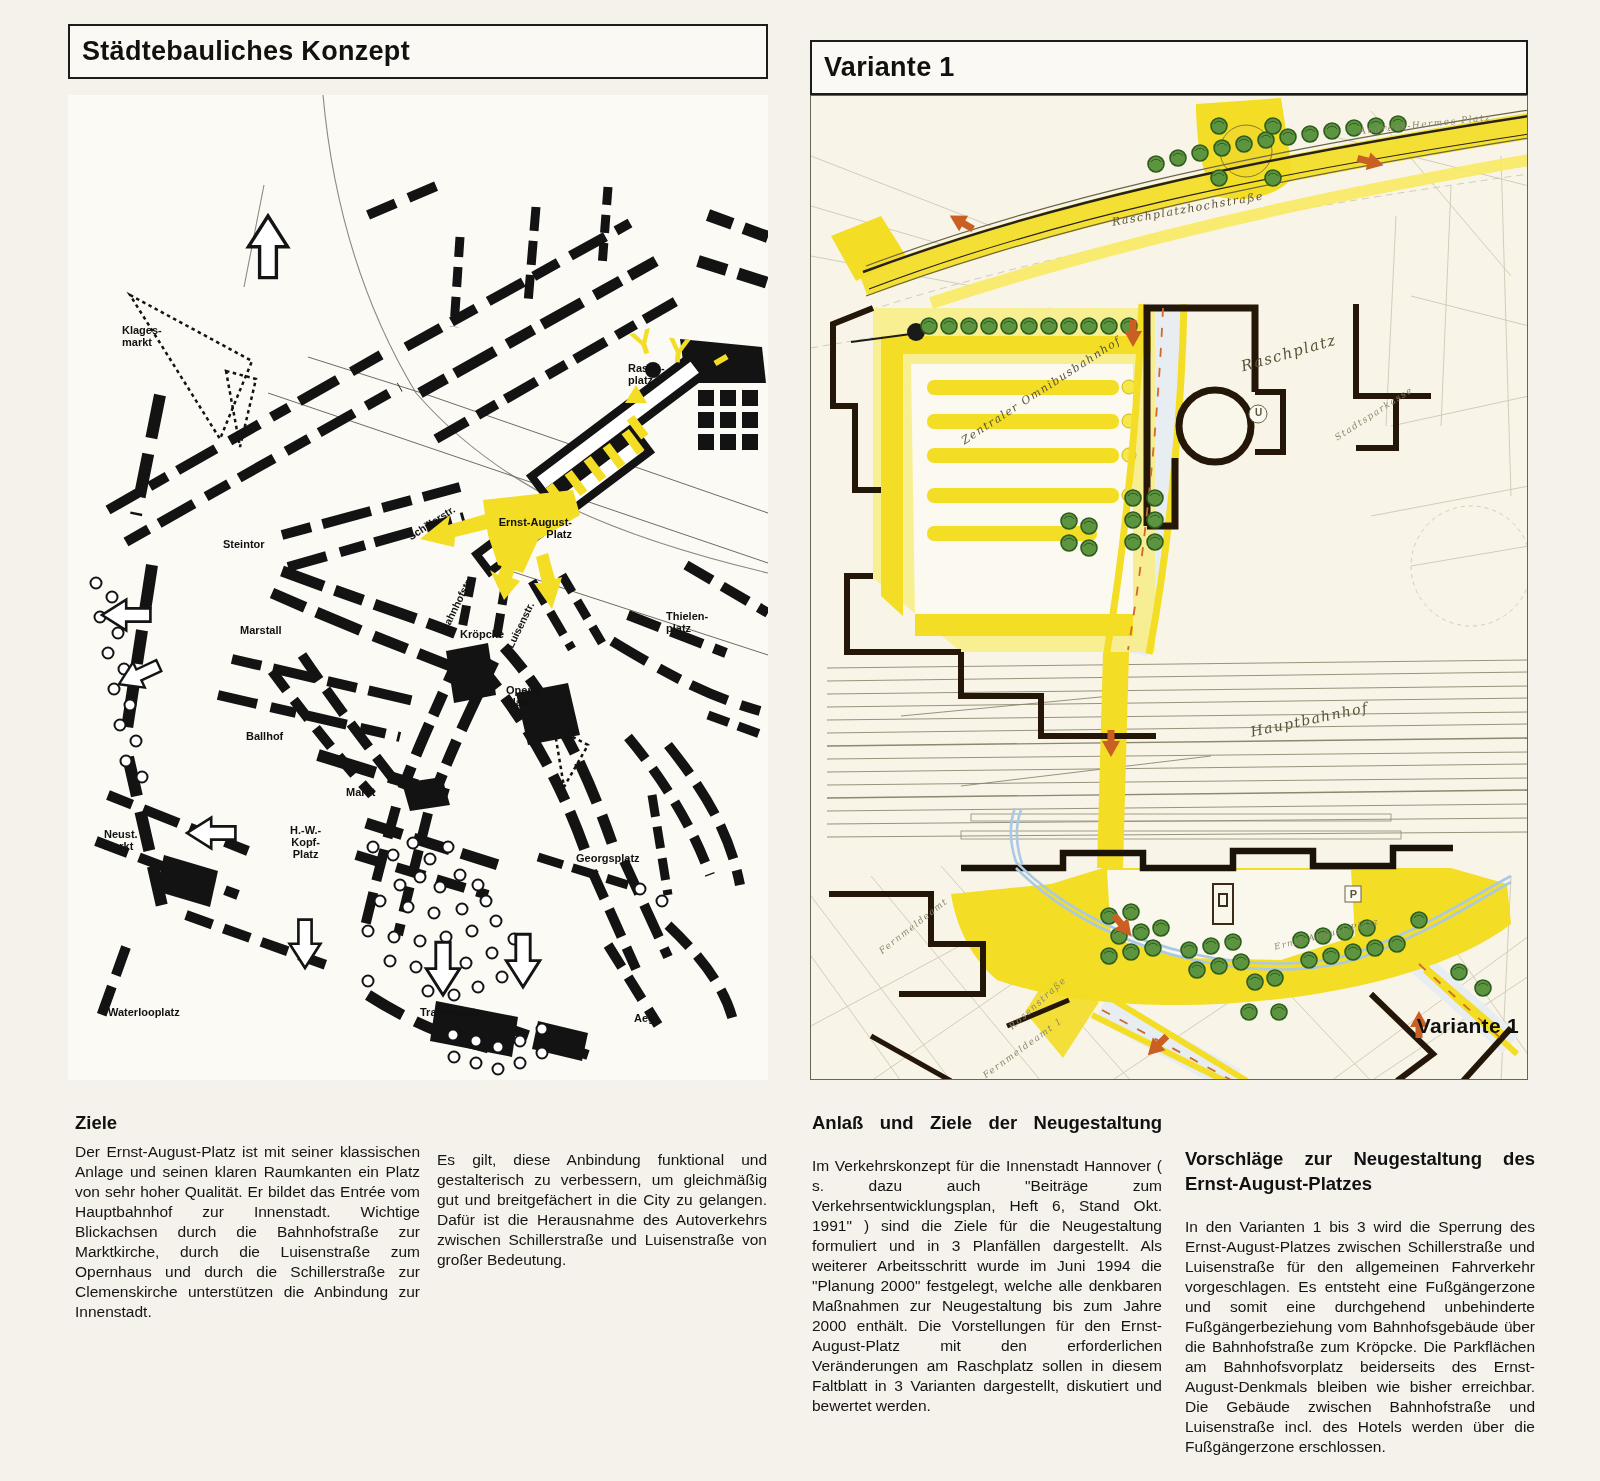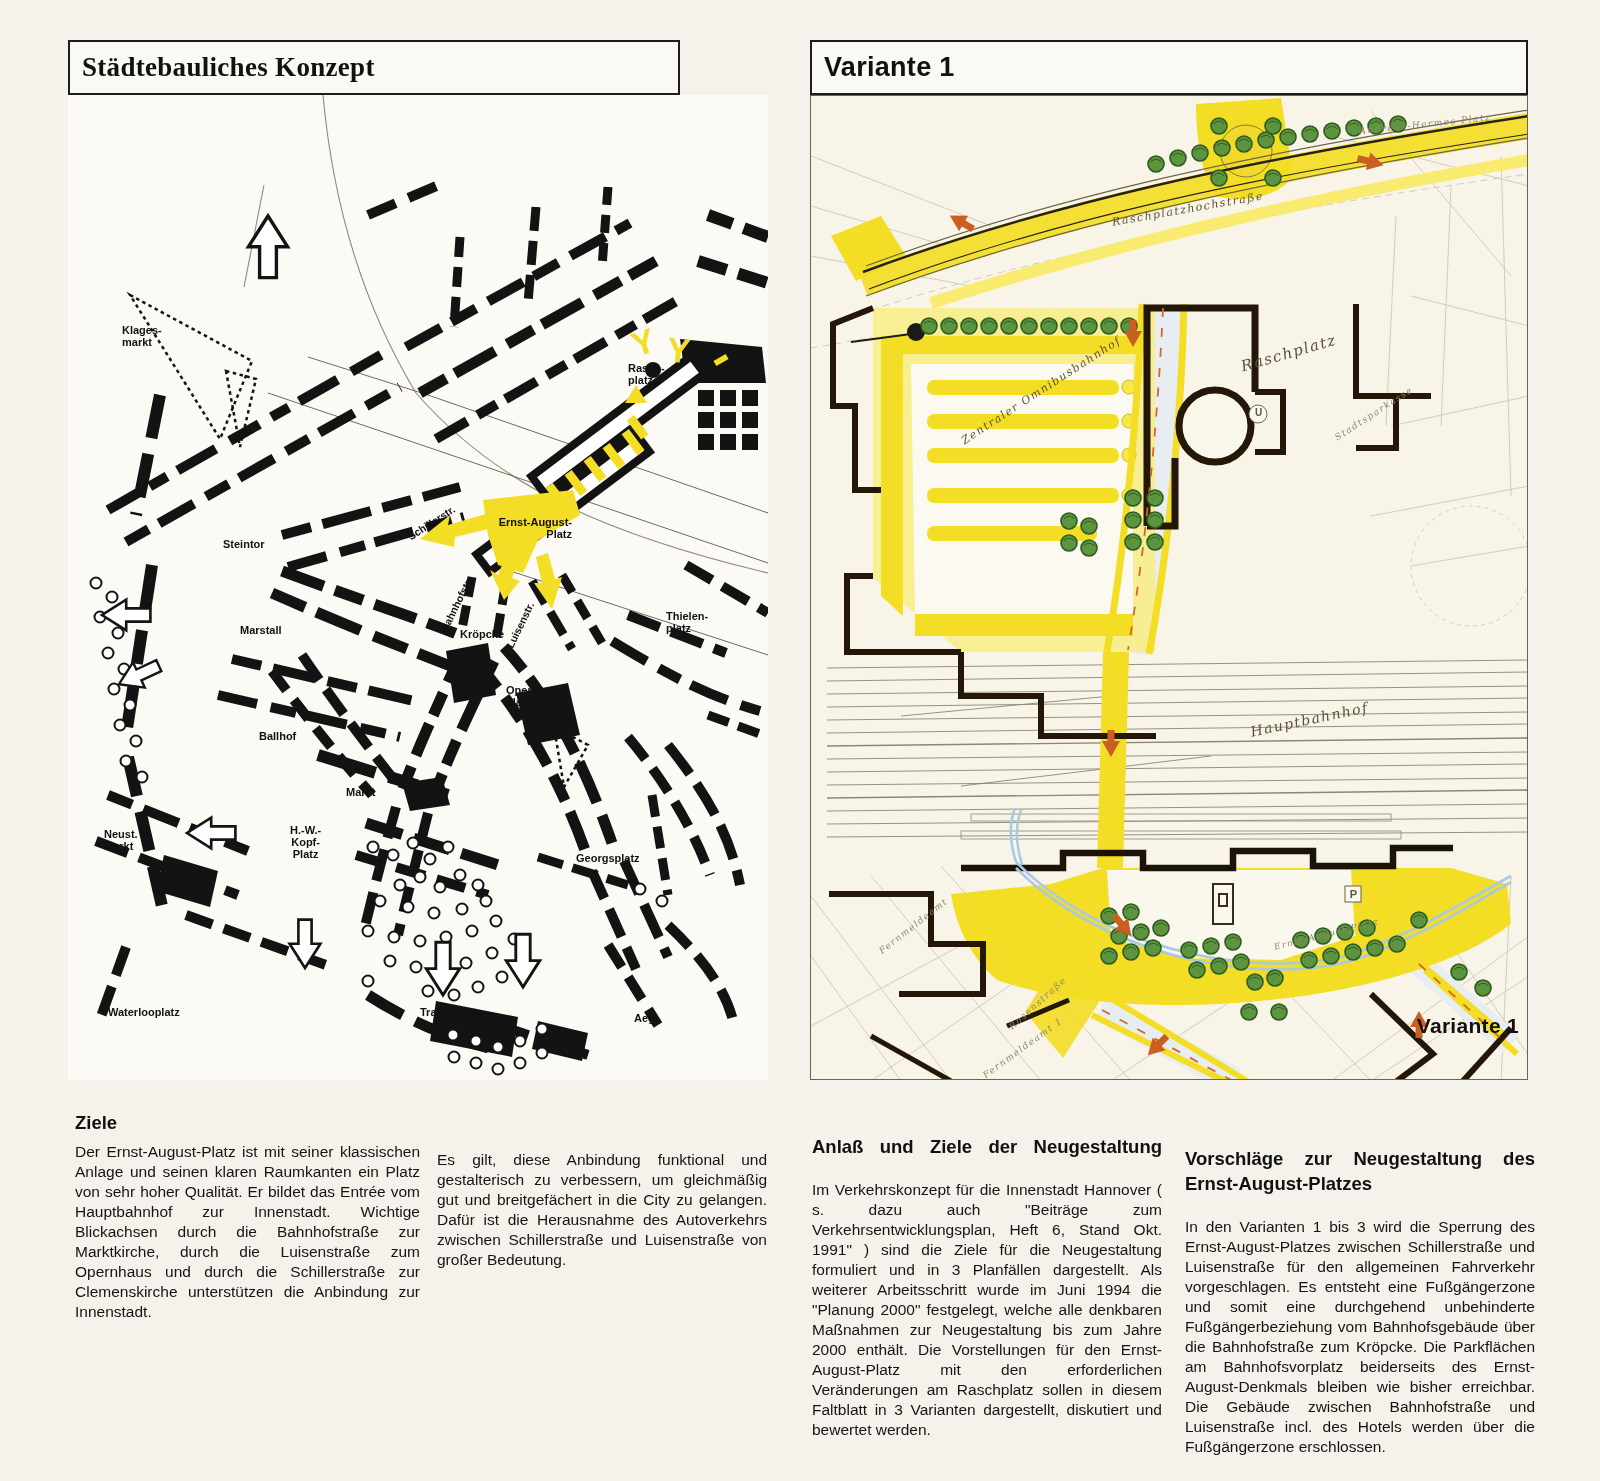--- a/index.html
+++ b/index.html
@@ -10,30 +10,30 @@
   .map-box{position:absolute;overflow:hidden;}
   .map-left{left:68px;top:95px;width:700px;height:985px;background:#fbfaf5;}
   .map-right{left:810px;top:95px;width:718px;height:985px;background:#f8f5e8;border:1px solid #6a6456;box-sizing:border-box;}
   .mlabel{position:absolute;font-size:11px;font-weight:bold;color:#111;line-height:1.08;white-space:pre-line;transform-origin:0 0;}
   .rlabel{position:absolute;font-family:"DejaVu Serif",serif;font-style:italic;color:#595238;letter-spacing:1.5px;transform-origin:0 0;white-space:nowrap;}
   .rlabel.faint{color:#8d876b;}
   .corner-label{position:absolute;font-size:21px;font-weight:bold;color:#101010;font-style:normal;letter-spacing:.3px;font-family:"Liberation Sans",sans-serif;}
   .badge{position:absolute;font-size:10px;font-weight:bold;color:#5c5640;text-align:center;}
   .col{position:absolute;color:#141414;}
   .col h2{margin:0;font-size:18.5px;font-weight:bold;color:#111;}
-  .col .h-justify{text-align:justify;text-align-last:justify;margin-top:24px;}
+  .col .h-justify{text-align:justify;text-align-last:justify;}
   .col p{margin:0;font-size:15.5px;line-height:20px;text-align:justify;}
   svg{display:block;}
 </style>
 </head>
 <body>
 
 <div class="page">
 
-  <div class="panel-header" style="left:68px;top:40px;width:612px;height:55px;font-family:Liberation Serif, serif;">
+  <div class="panel-header" style="left:68px;top:24px;width:700px;height:55px;">
     <h1>Städtebauliches Konzept</h1>
   </div>
 
   <div class="map-box map-left">
     <svg viewBox="0 0 700 985" width="700" height="985">
       <defs>
         <g id="tw">
             <circle r="5.5" fill="#ffffff" stroke="#141414" stroke-width="2"></circle>
           </g>
         <g id="wa">
@@ -226,21 +226,21 @@
         <text x="568" y="262" font-size="34" font-weight="bold" fill="#f3dd25" font-family="Liberation Sans, sans-serif" transform="rotate(-18 568 262)">Y</text>
         <text x="598" y="266" font-size="34" font-weight="bold" fill="#f3dd25" font-family="Liberation Sans, sans-serif" transform="rotate(6 598 266)">Y</text>
       </g>
       <circle cx="585" cy="275" r="8" fill="#131313"></circle>
     </svg>
 
     <div class="mlabel" style="left:54px;top:230px;">Klages-
 markt</div>
     <div class="mlabel" style="left:155px;top:444px;">Steintor</div>
     <div class="mlabel" style="left:172px;top:530px;">Marstall</div>
-    <div class="mlabel" style="left:178px;top:636px;margin-left:13px;">Ballhof</div>
+    <div class="mlabel" style="left:178px;top:636px;">Ballhof</div>
     <div class="mlabel" style="left:278px;top:692px;">Markt</div>
     <div class="mlabel" style="left:36px;top:734px;">Neust.
 Markt</div>
     <div class="mlabel" style="left:222px;top:730px;text-align:center;">H.-W.-
 Kopf-
 Platz</div>
     <div class="mlabel" style="left:40px;top:912px;">Waterlooplatz</div>
     <div class="mlabel" style="left:352px;top:912px;">Trammplatz</div>
     <div class="mlabel" style="left:392px;top:534px;">Kröpcke</div>
     <div class="mlabel" style="left:438px;top:590px;">Opern-

